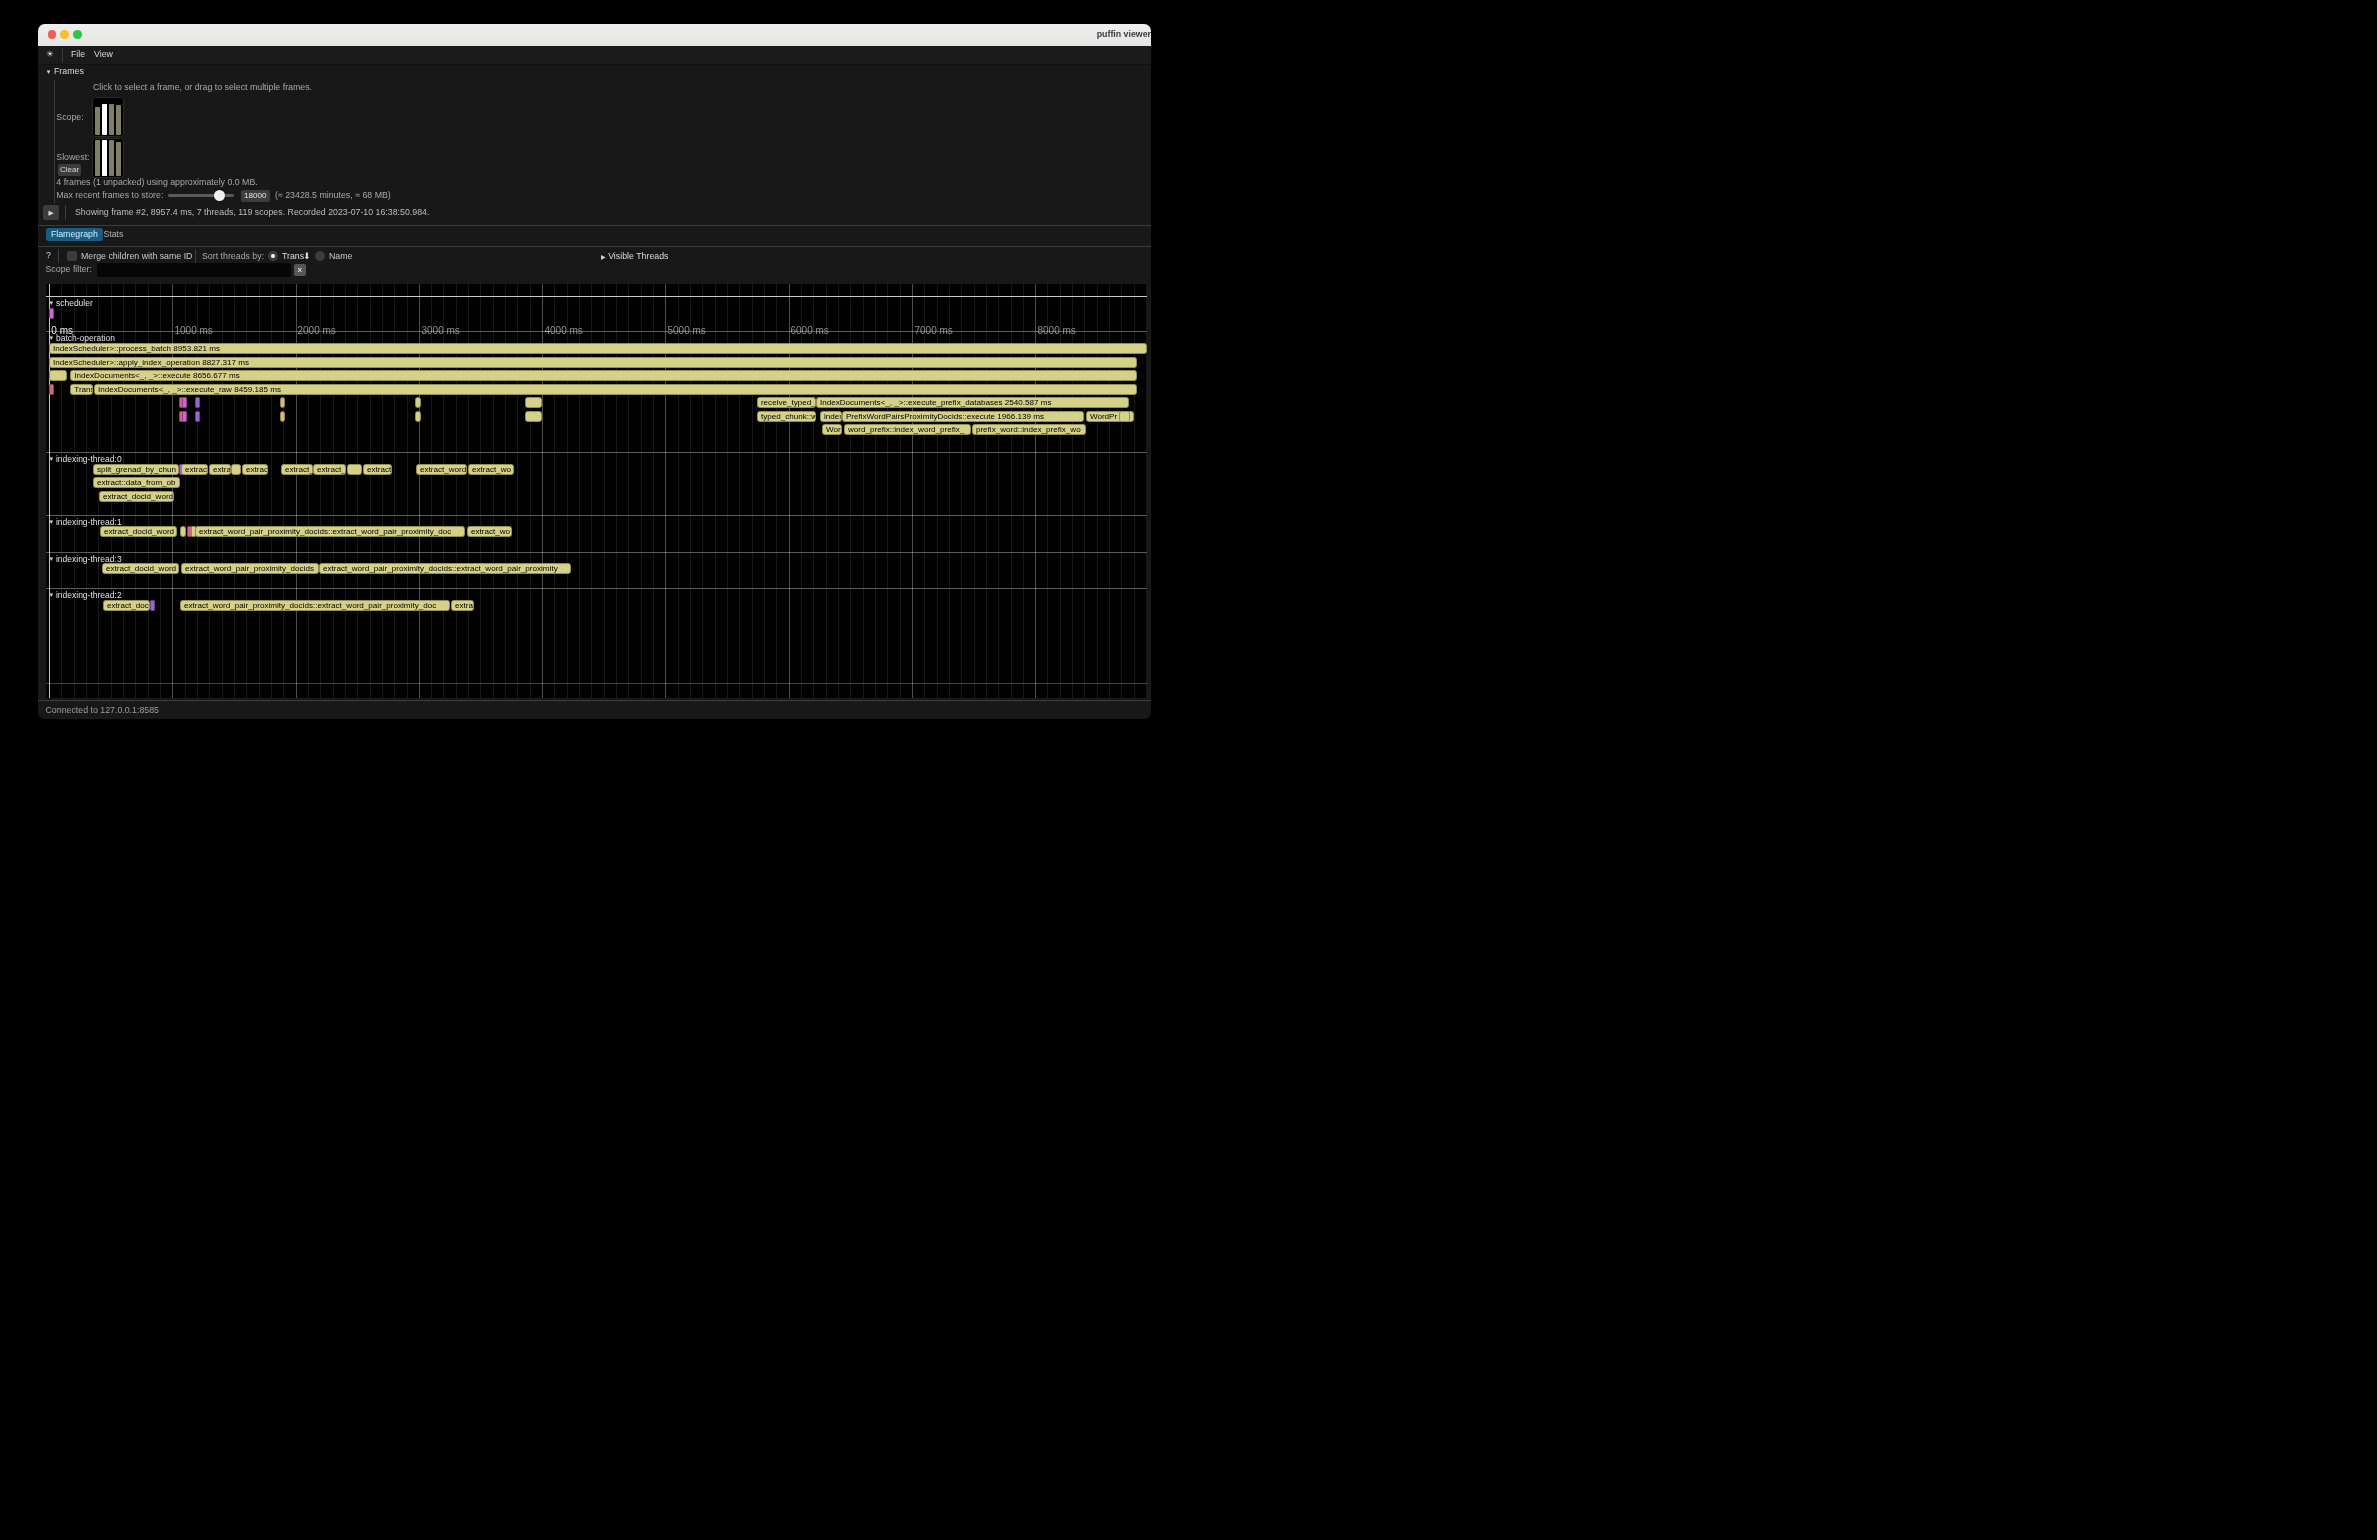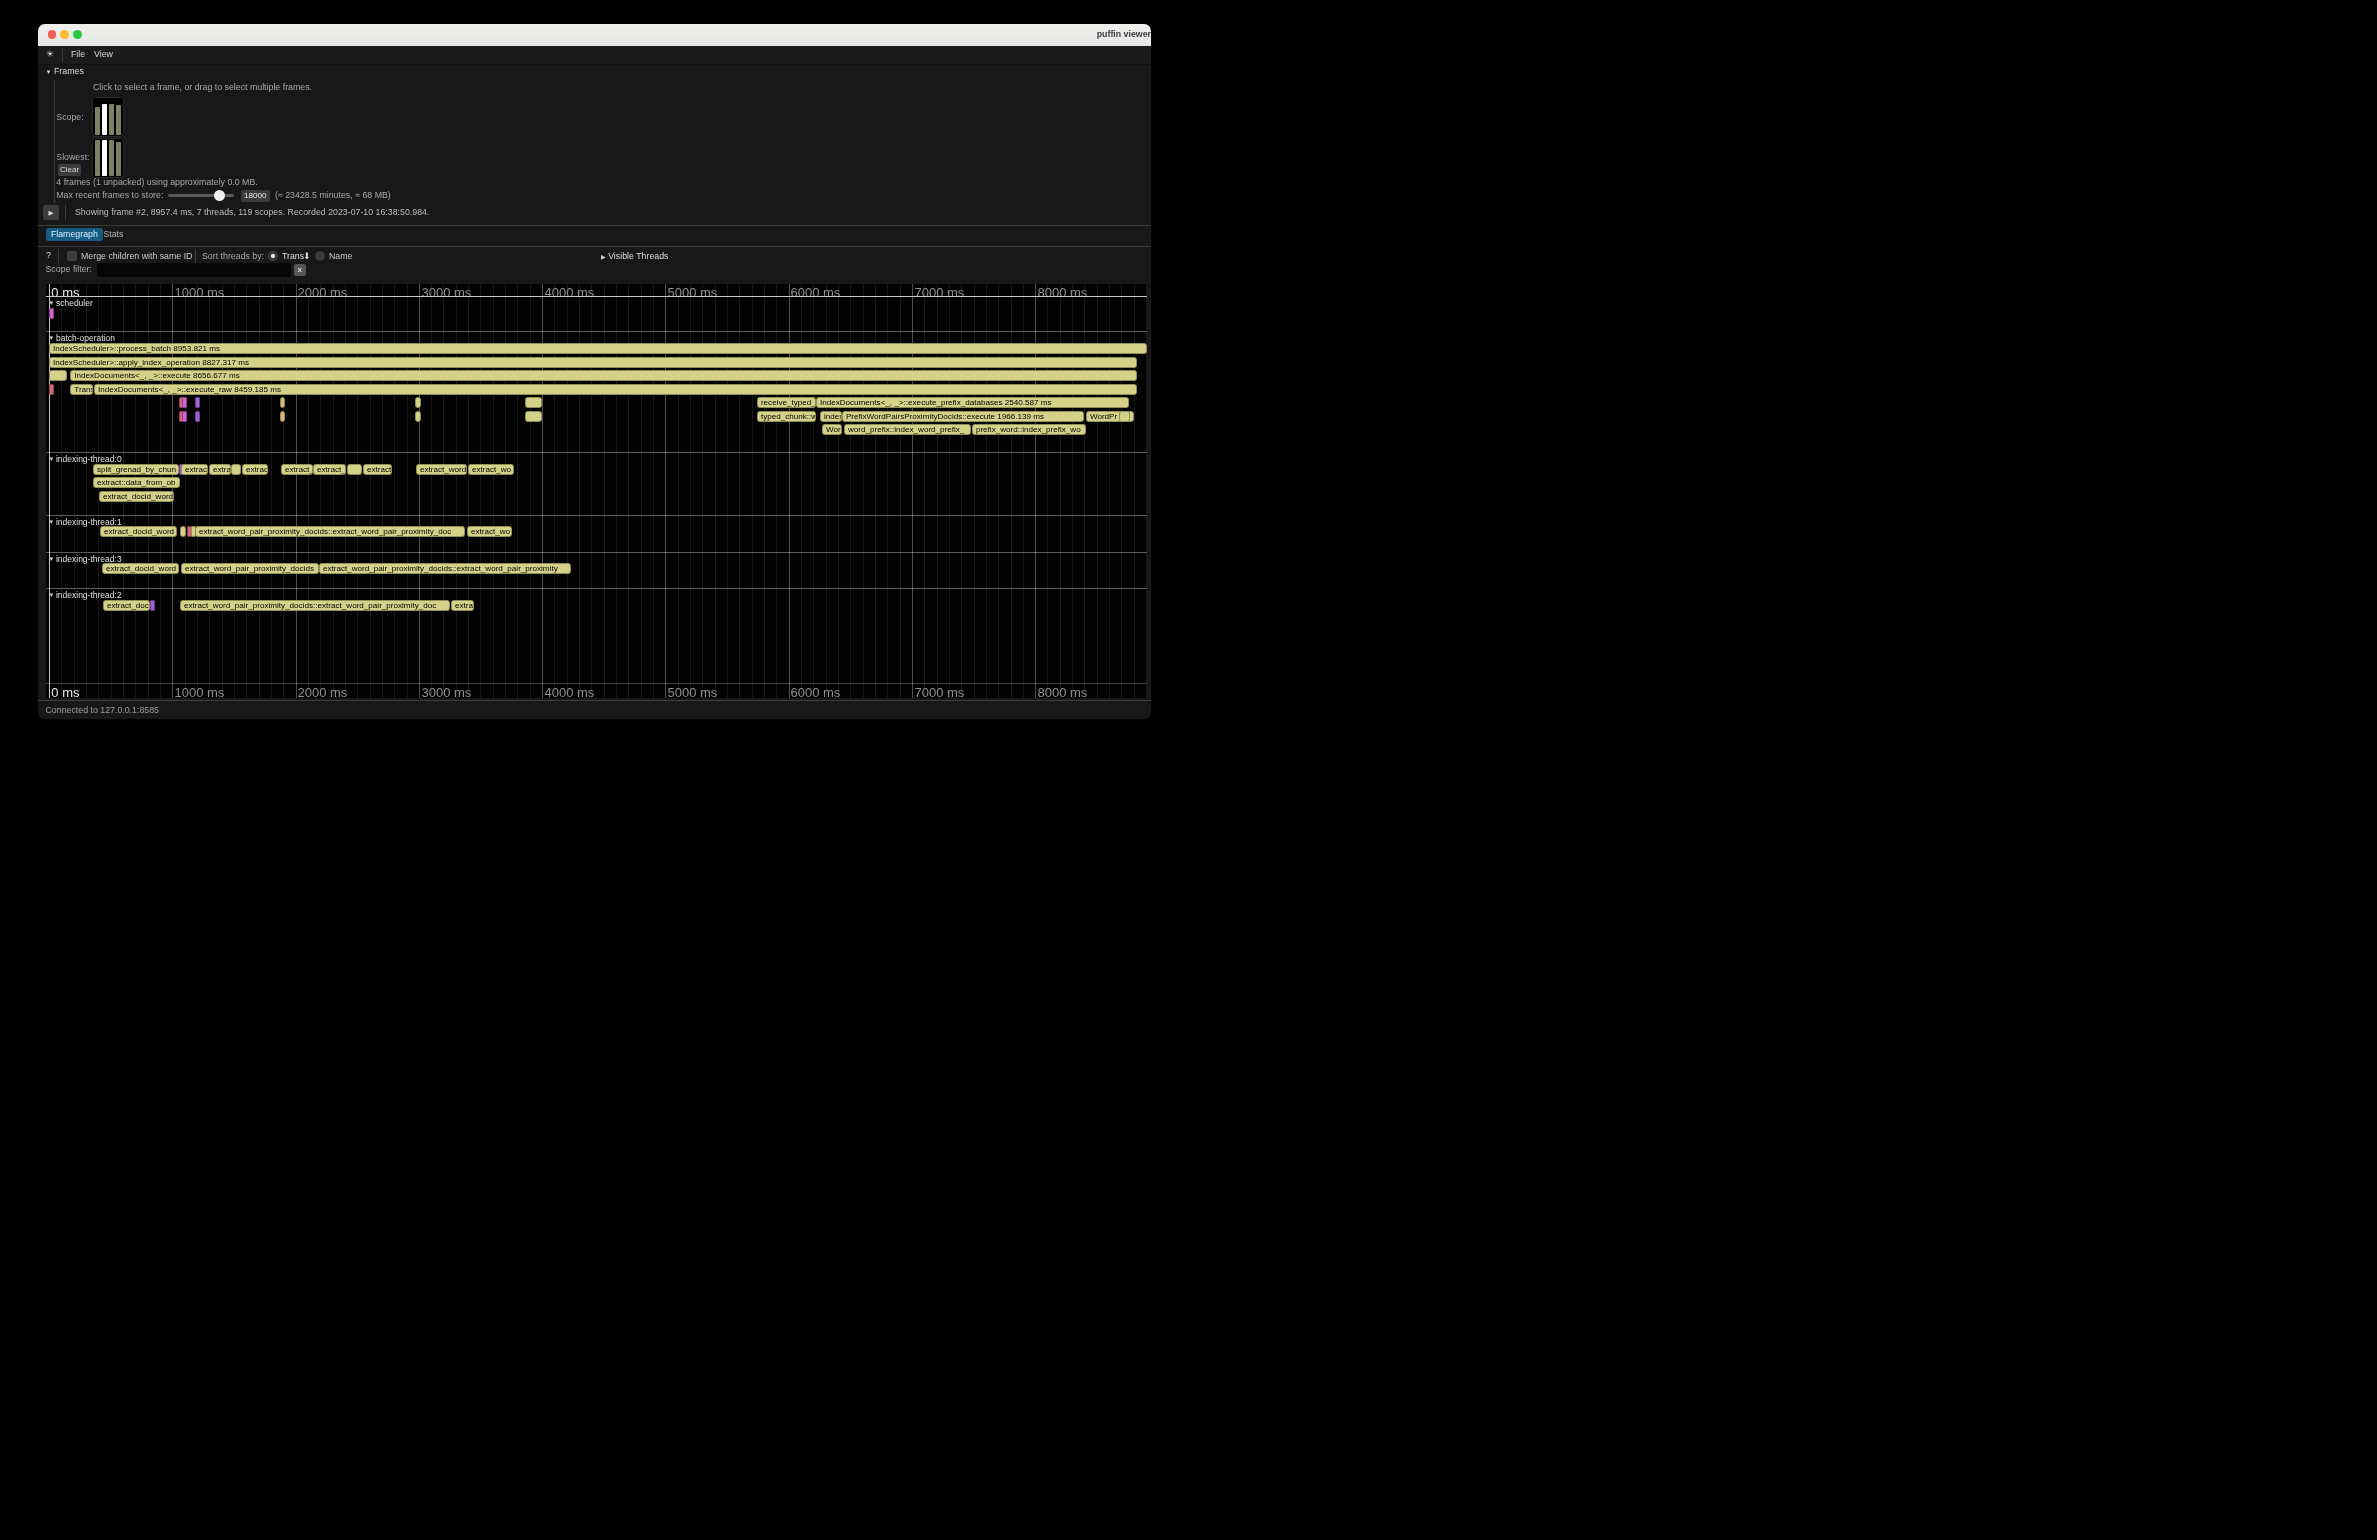--- a/index.html
+++ b/index.html
@@ -29,21 +29,21 @@
   .tab{border-radius:2.7px;font-size:8.8px;padding:1.4px 5.4px;}
   .tab.sel{color:#d7ecfb;}
   .tab.unsel{color:#b4b4b4;}
   .checkbox{width:9.5px;height:9.5px;background:#3c3c3c;border-radius:2px;}
   .radio{width:9.5px;height:9.5px;background:#3c3c3c;border-radius:50%;}
   .radio .dot{position:absolute;left:2.7px;top:2.7px;width:4.1px;height:4.1px;border-radius:50%;background:#fff;}
   .scopeinput{background:#060606;border:none;border-radius:2.7px;color:#ddd;font-size:8.1px;outline:none;padding:0 4.1px;box-sizing:border-box;}
   
   #canvas{background:#020202;overflow:hidden;}
   .gridline{top:0;width:0.7px;height:100%;}
-  .ticklabel{font-size:13px;white-space:nowrap;}
+  .ticklabel{font-size:10px;white-space:nowrap;margin-top:40px;}
   .secheader{font-size:8.5px;color:#e0e0e0;white-space:nowrap;z-index:5;}
   .secheader .tri{font-size:6.1px;vertical-align:0.7px;color:#cfcfcf;}
   .secsep{left:0;width:100%;height:0.7px;background:rgba(255,255,255,.35);}
   .scope-bar{height:11px;border-radius:2.7px;box-sizing:border-box;font-size:8.1px;color:#000;
              line-height:10.2px;overflow:hidden;white-space:nowrap;padding-left:3.4px;z-index:4;}
   .statusbar-text{font-size:8.8px;color:#9f9f9f;}
 </style>
 </head>
 <body>
 

